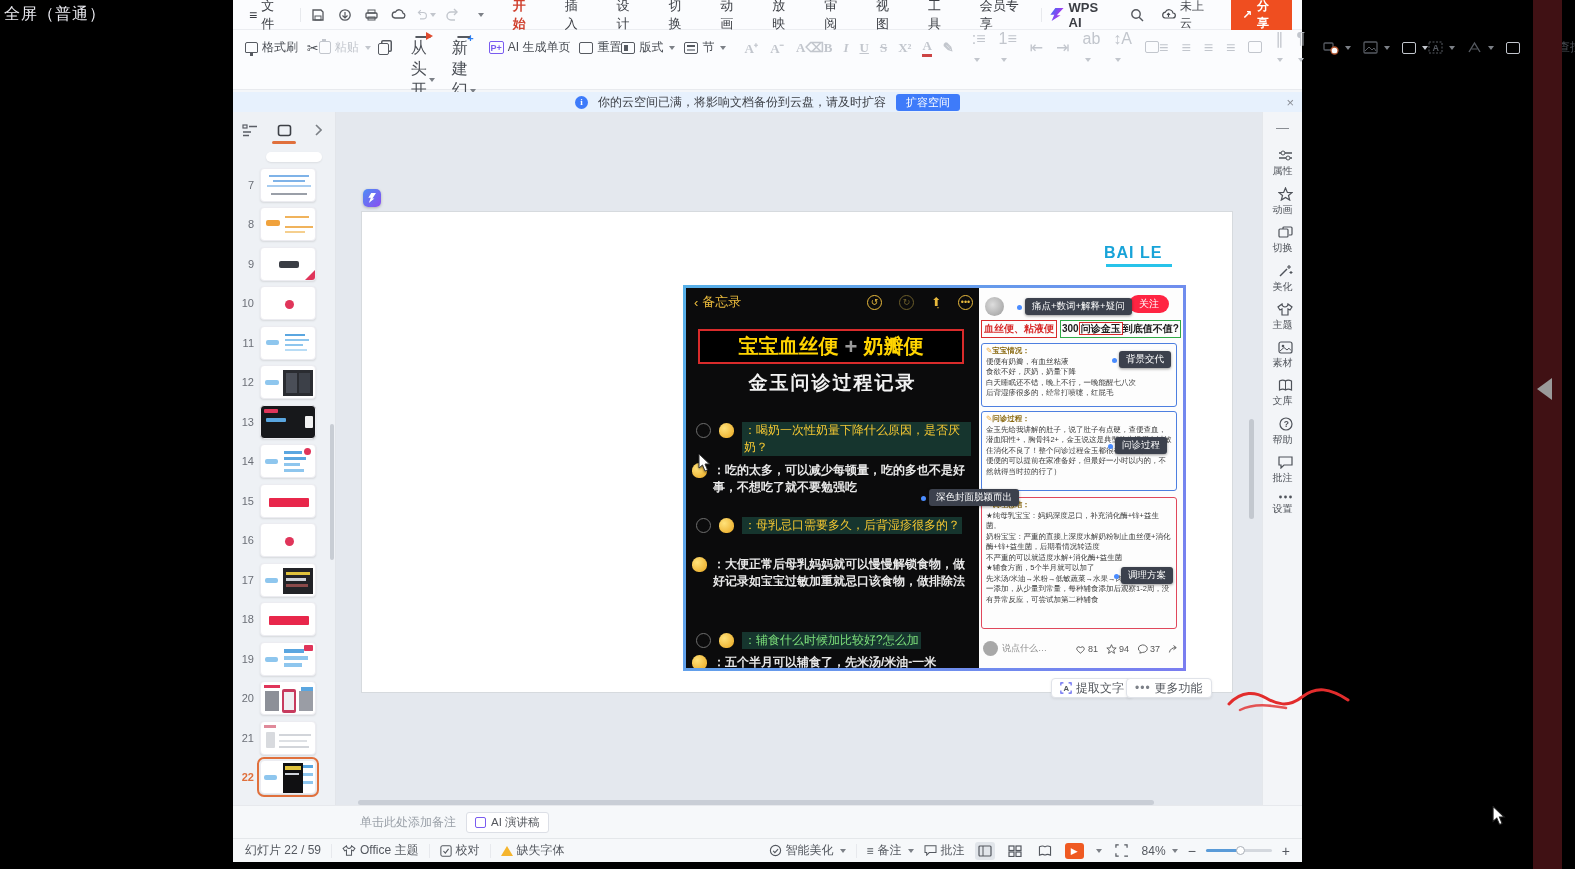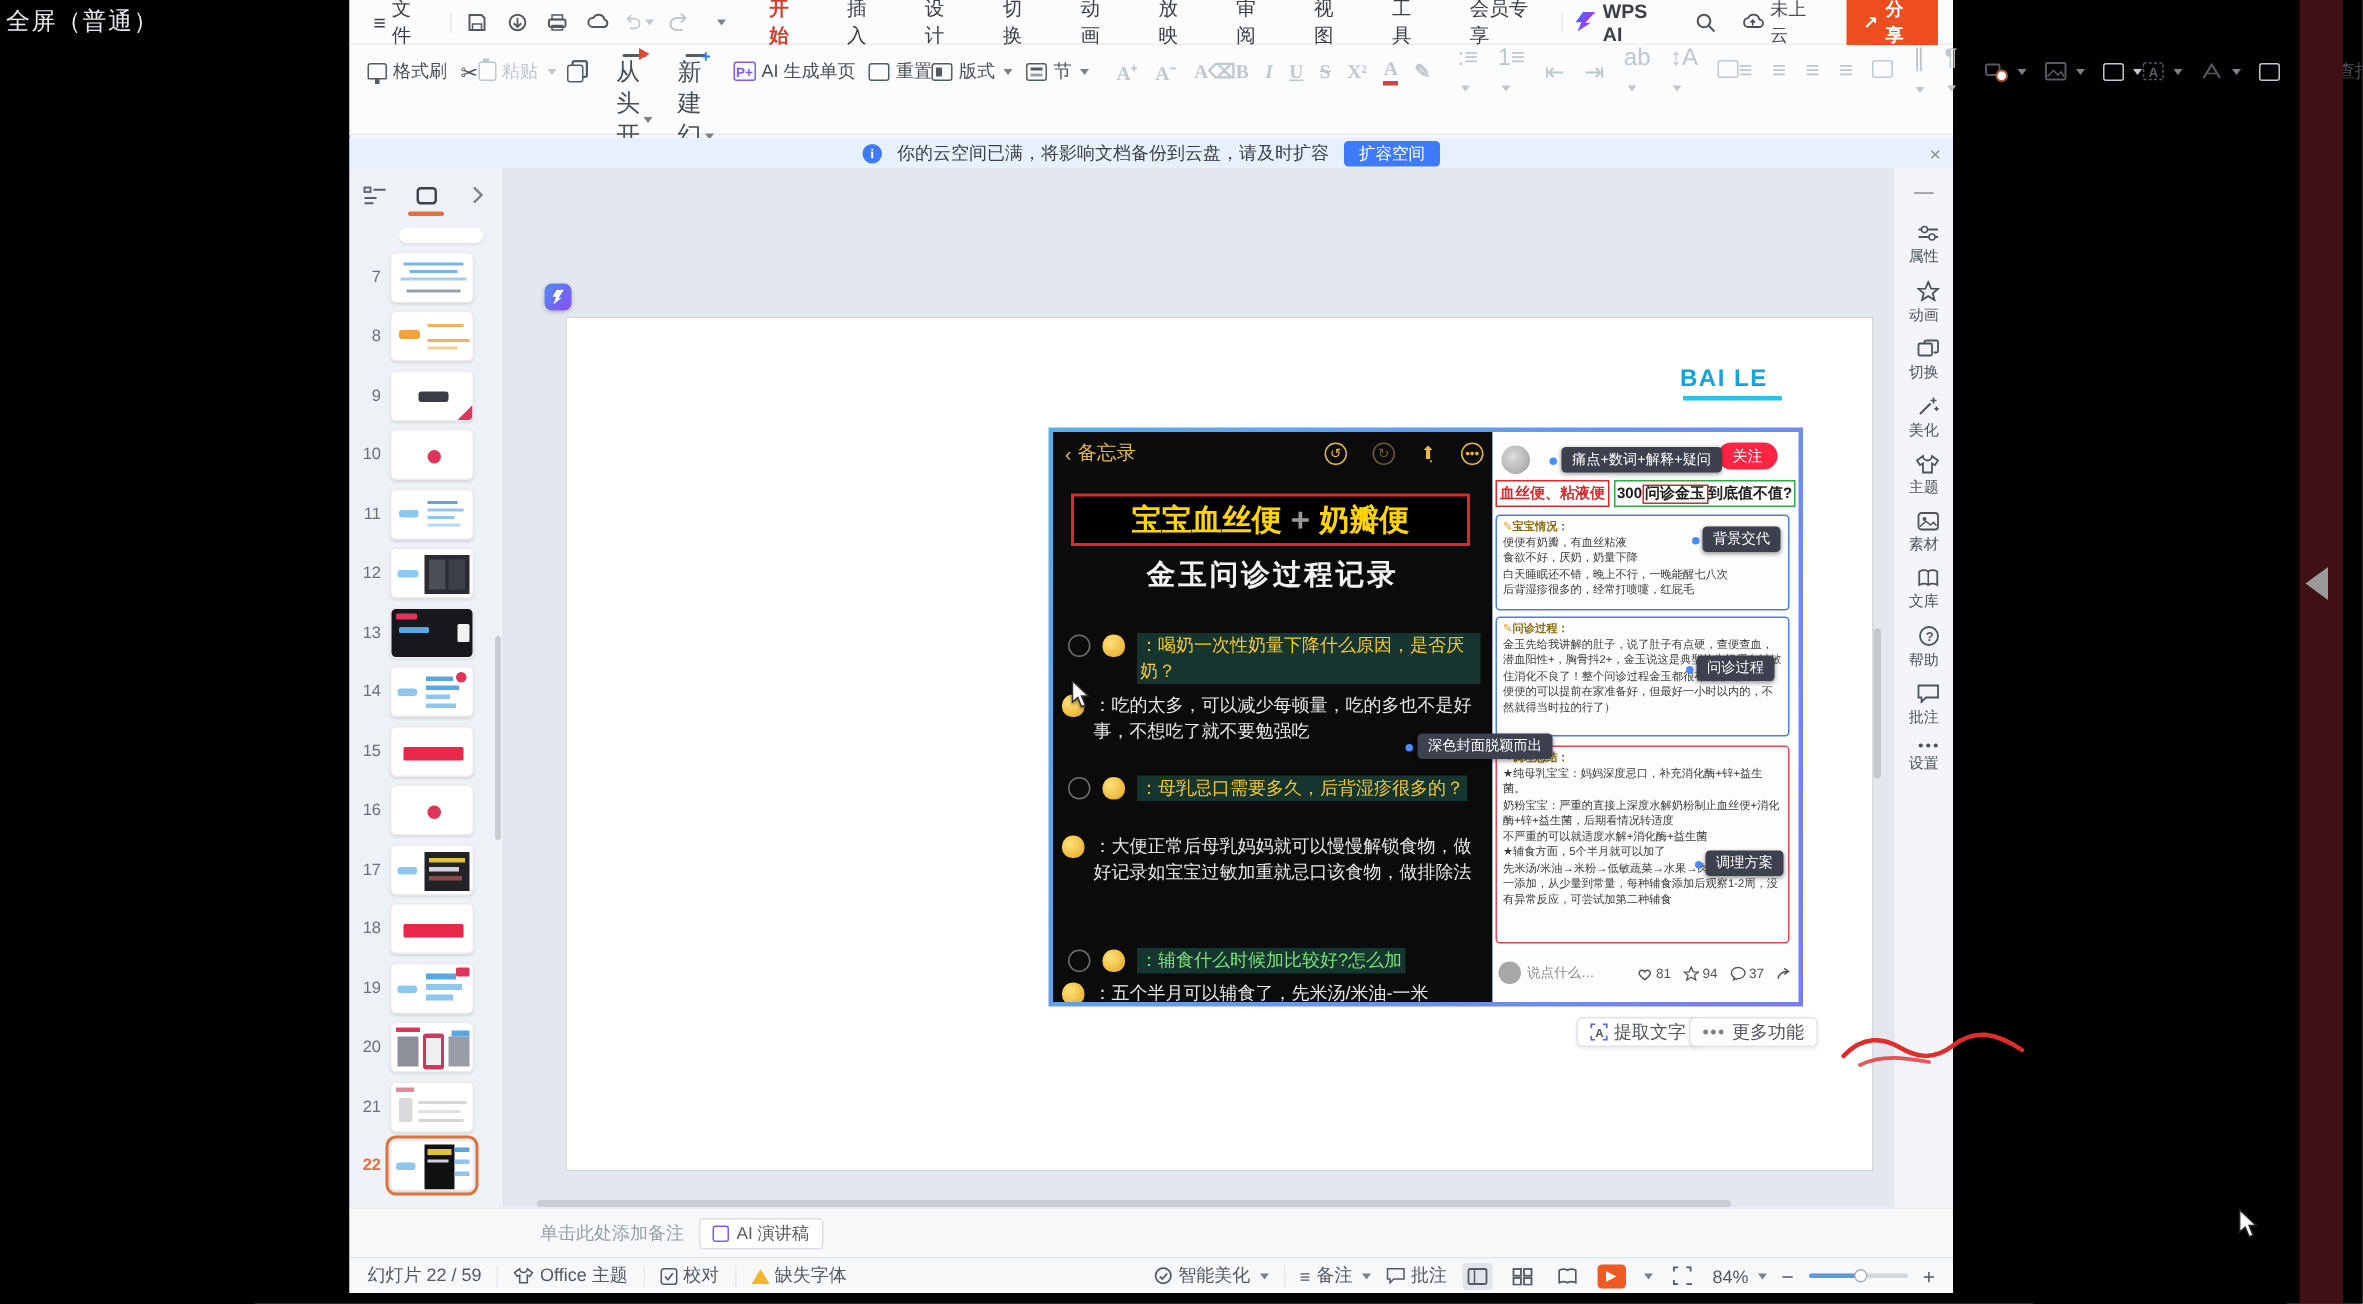--- a/index.html
+++ b/index.html
@@ -80,21 +80,21 @@
   .tcard{position:relative;width:56px;height:34px;background:#fff;border-radius:4px;box-shadow:0 1px 2px rgba(0,0,0,.10);border:1px solid #ececf1;overflow:hidden;}
   .tcard.darkc{background:#17181b;}
   .trow2.sel .tnum{color:#e0703c;font-weight:bold;}
   .trow2.sel .tcard{outline:2px solid #e0703c;outline-offset:1px;}
   .m{position:absolute;}
   .add-slide{position:absolute;left:0;top:695px;width:100%;text-align:center;font-size:21px;color:#55585e;}
   .lp-scroll{position:absolute;right:1px;top:312px;width:4px;height:136px;background:#c8cdd4;border-radius:2px;}
 
   
   .canvas{left:103px;top:112px;width:926px;height:693px;background:#e4e8ee;overflow:hidden;}
-  .slide{position:absolute;left:26px;top:100px;width:870px;height:568px;background:#fff;box-shadow:0 0 0 1px #d6dade;margin-left:16px;}
+  .slide{position:absolute;left:26px;top:100px;width:870px;height:480px;background:#fff;box-shadow:0 0 0 1px #d6dade;}
   .ai-float{position:absolute;left:27px;top:77px;width:18px;height:18px;border-radius:5px;background:linear-gradient(135deg,#4f8df5,#8a4df0);box-shadow:0 1px 3px rgba(0,0,0,.25);display:flex;align-items:center;justify-content:center;}
   .ai-float i{display:block;width:8px;height:10px;background:#fff;clip-path:polygon(40% 0,100% 0,55% 55%,80% 55%,10% 100%,35% 48%,5% 48%);}
   .cv-scroll-v{position:absolute;right:8px;top:307px;width:5px;height:100px;background:#c3c8cf;border-radius:3px;}
   .cv-scroll-h{position:absolute;left:22px;top:688px;width:796px;height:5px;background:#c9ced6;border-radius:3px;}
   .chip-float{position:absolute;top:566px;height:20px;background:#fff;border:1px solid #e0e3e9;border-radius:4px;box-shadow:0 1px 3px rgba(0,0,0,.08);display:flex;align-items:center;gap:4px;padding:0 8px;font-size:12px;color:#52565c;}
 
   
   .baile{position:absolute;left:742px;top:32px;color:#17a3d8;font-size:16px;font-weight:bold;letter-spacing:1px;}
   .baile:after{content:"";position:absolute;left:2px;bottom:-5px;width:66px;height:3px;background:#28c3ea;}
   .arrow-banner{position:absolute;left:85px;top:230px;width:214px;height:54px;background:linear-gradient(100deg,#3f9bdd,#8fd0f5);clip-path:polygon(0 0,82% 0,100% 50%,82% 100%,0 100%);display:flex;align-items:center;justify-content:center;padding-right:40px;color:#fff;font-size:23px;font-weight:bold;letter-spacing:5px;}
@@ -106,21 +106,21 @@
   .np-head{position:absolute;left:8px;top:5px;right:6px;display:flex;align-items:center;color:#e8b93c;font-size:13px;gap:4px;}
   .np-ic{margin-left:auto;display:flex;gap:17px;align-items:center;font-size:12px;}
   .np-circ{width:15px;height:15px;border:1.3px solid #e8b93c;border-radius:50%;display:inline-flex;align-items:center;justify-content:center;font-size:9px;color:#e8b93c;}
   .np-title{position:absolute;left:12px;top:41px;width:266px;height:35px;border:2px solid #d92b2b;display:flex;align-items:center;justify-content:center;gap:6px;font-size:20px;font-weight:bold;color:#ffd400;background:#000;}
   .np-title .plus{color:#9a9a9a;font-size:22px;}
   .np-sub{position:absolute;left:0;top:82px;width:100%;text-align:center;color:#f2f2f2;font-size:19px;font-weight:bold;letter-spacing:2px;}
   .nq,.na{position:absolute;left:10px;right:8px;font-size:12px;line-height:17px;}
   .chk{flex:none;width:15px;height:15px;border:1.5px solid #6e6e6e;border-radius:50%;display:inline-block;margin-top:1px;}
   .emo{flex:none;width:15px;height:15px;border-radius:50% 50% 45% 45%;background:radial-gradient(circle at 35% 35%,#ffe27a,#e8a51e);display:inline-block;margin-top:1px;}
   .nq{display:flex;gap:8px;}
-  .na{display:flex;gap:6px;}
+  .na{display:flex;gap:6px;font-weight:bold;}
   .qt{color:#f5c832;background:#16352e;padding:0 2px;}
   .at{color:#e8e8e8;}
 
   
   .po-ava{position:absolute;left:6px;top:9px;width:19px;height:19px;border-radius:50%;background:radial-gradient(circle at 40% 40%,#ddd,#9a9a9a);}
   .follow{position:absolute;right:14px;top:7px;background:#ff2442;color:#fff;font-size:10px;border-radius:10px;padding:2px 10px;}
   .callout{position:absolute;background:#3c414d;color:#fff;font-size:9.5px;padding:2px 7px;border-radius:3px;box-shadow:0 1px 3px rgba(0,0,0,.4);white-space:nowrap;z-index:5;}
   .bdot{position:absolute;width:5px;height:5px;border-radius:50%;background:#4a8cff;z-index:5;}
   .po-titles{position:absolute;left:2px;top:32px;display:flex;gap:3px;align-items:center;}
   .tl-red{border:1.5px solid #d92b2b;color:#d92b2b;font-size:10px;font-weight:bold;padding:1px 2px;}

